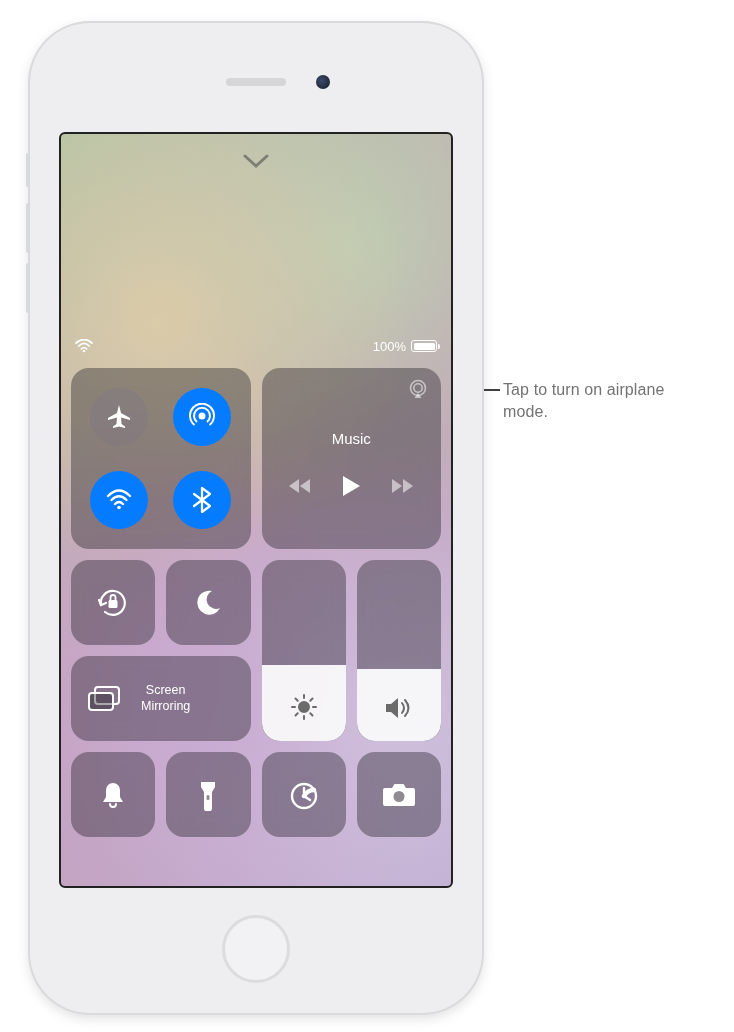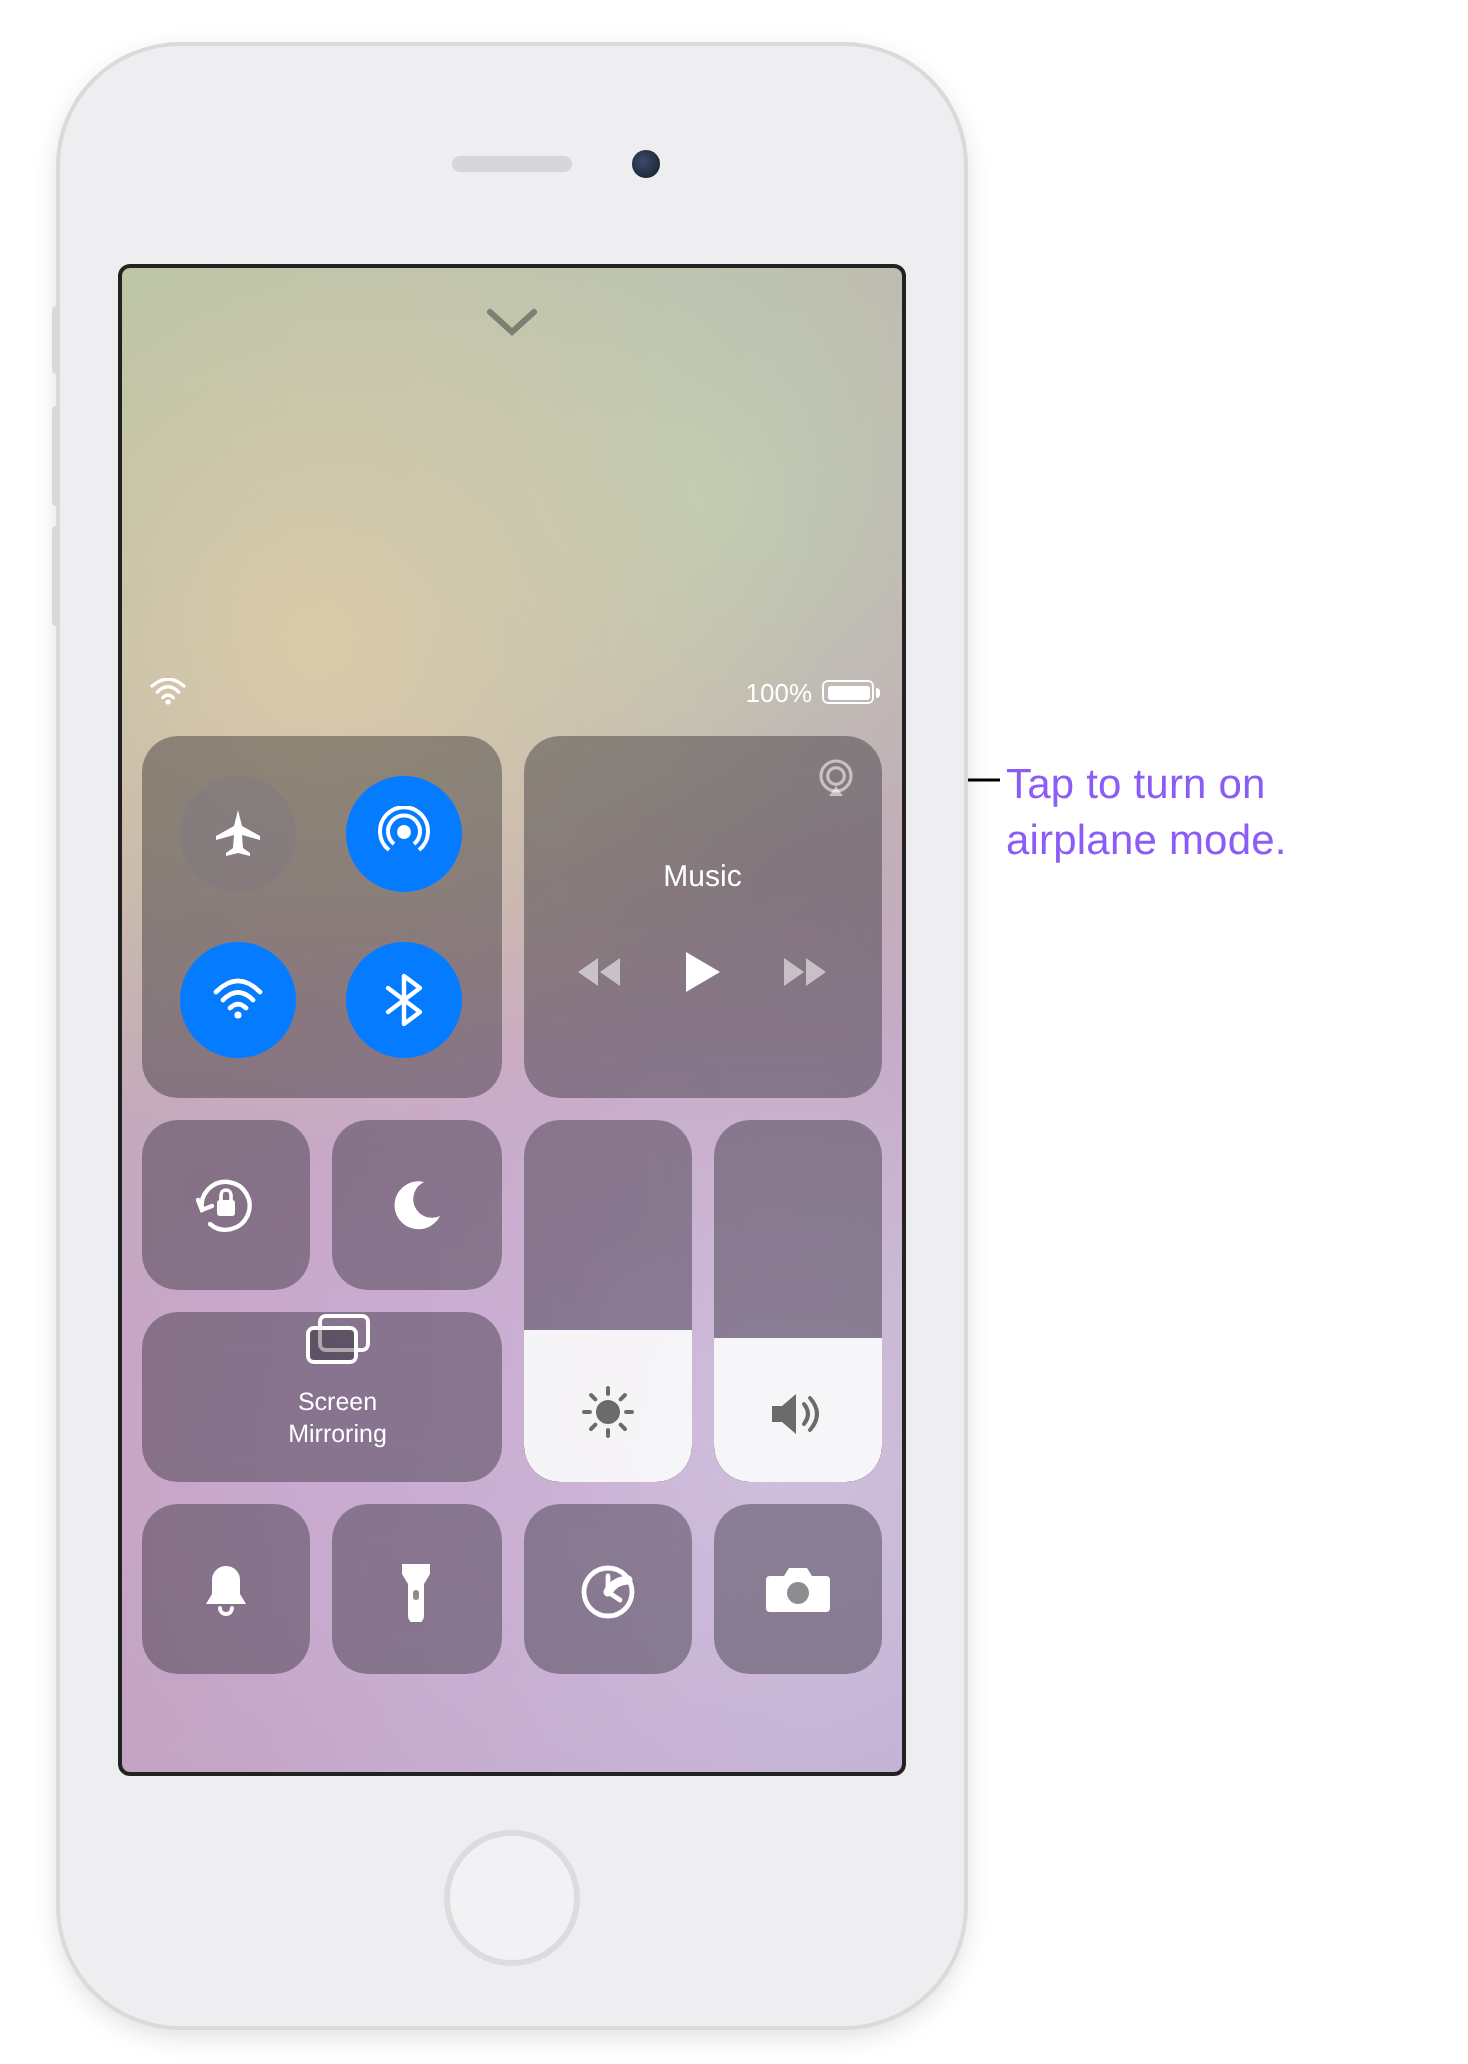--- a/index.html
+++ b/index.html
@@ -117,21 +117,21 @@
     background: rgba(30,25,35,0.38);
     border-radius: 18px;
     backdrop-filter: blur(8px);
     display:flex; align-items:center; justify-content:center;
     color:#fff;
     position: relative;
     text-align: center;
   }
   .tile.net { grid-column: 1 / 3; grid-row: 1 / 3; display:grid; grid-template-columns:1fr 1fr; grid-template-rows:1fr 1fr; place-items:center; padding:10px; gap:6px;}
   .tile.music { grid-column: 3 / 5; grid-row: 1 / 3; flex-direction:column; }
-  .tile.mirror { grid-column: 1 / 3; flex-direction:column; gap:10px; justify-content:flex-start; padding-left:16px;}
+  .tile.mirror { grid-column: 1 / 3; flex-direction:row; gap:20px; justify-content:flex-start; padding-left:16px;}
   .tile.slider { grid-row: span 2; overflow:hidden; flex-direction:column; justify-content:flex-end;}
   .slider-fill {
     position:absolute; bottom:0; left:0; right:0;
     background: rgba(255,255,255,0.92);
     border-radius: 0 0 18px 18px;
   }
   .slider-icon { position:relative; z-index:2; margin-bottom:16px; color:#555;}
   .circ-btn {
     width: 58px; height:58px; border-radius:50%;
     display:flex; align-items:center; justify-content:center;
@@ -143,23 +143,23 @@
   .music-ctrl .play { color:#fff; }
   .airplay-badge { position:absolute; top:10px; right:12px; color:rgba(255,255,255,0.55);}
   .mirror-txt { font-size:12.5px; line-height:1.25; color:#fff; }
 
   
   .callout-text {
     position: absolute;
     top: 379px;
     left: 503px;
     width: 210px;
-    font-size: 21px;
+    font-size: 16px;
     line-height: 1.35;
-    color: #8b5cf6;
+    color: #737373;
     letter-spacing: 0.1px;
   }
   .callout-line {
     position: absolute;
     stroke: #000;
     stroke-width: 1.4;
     fill: none;
     overflow: visible;
   }
 </style>

